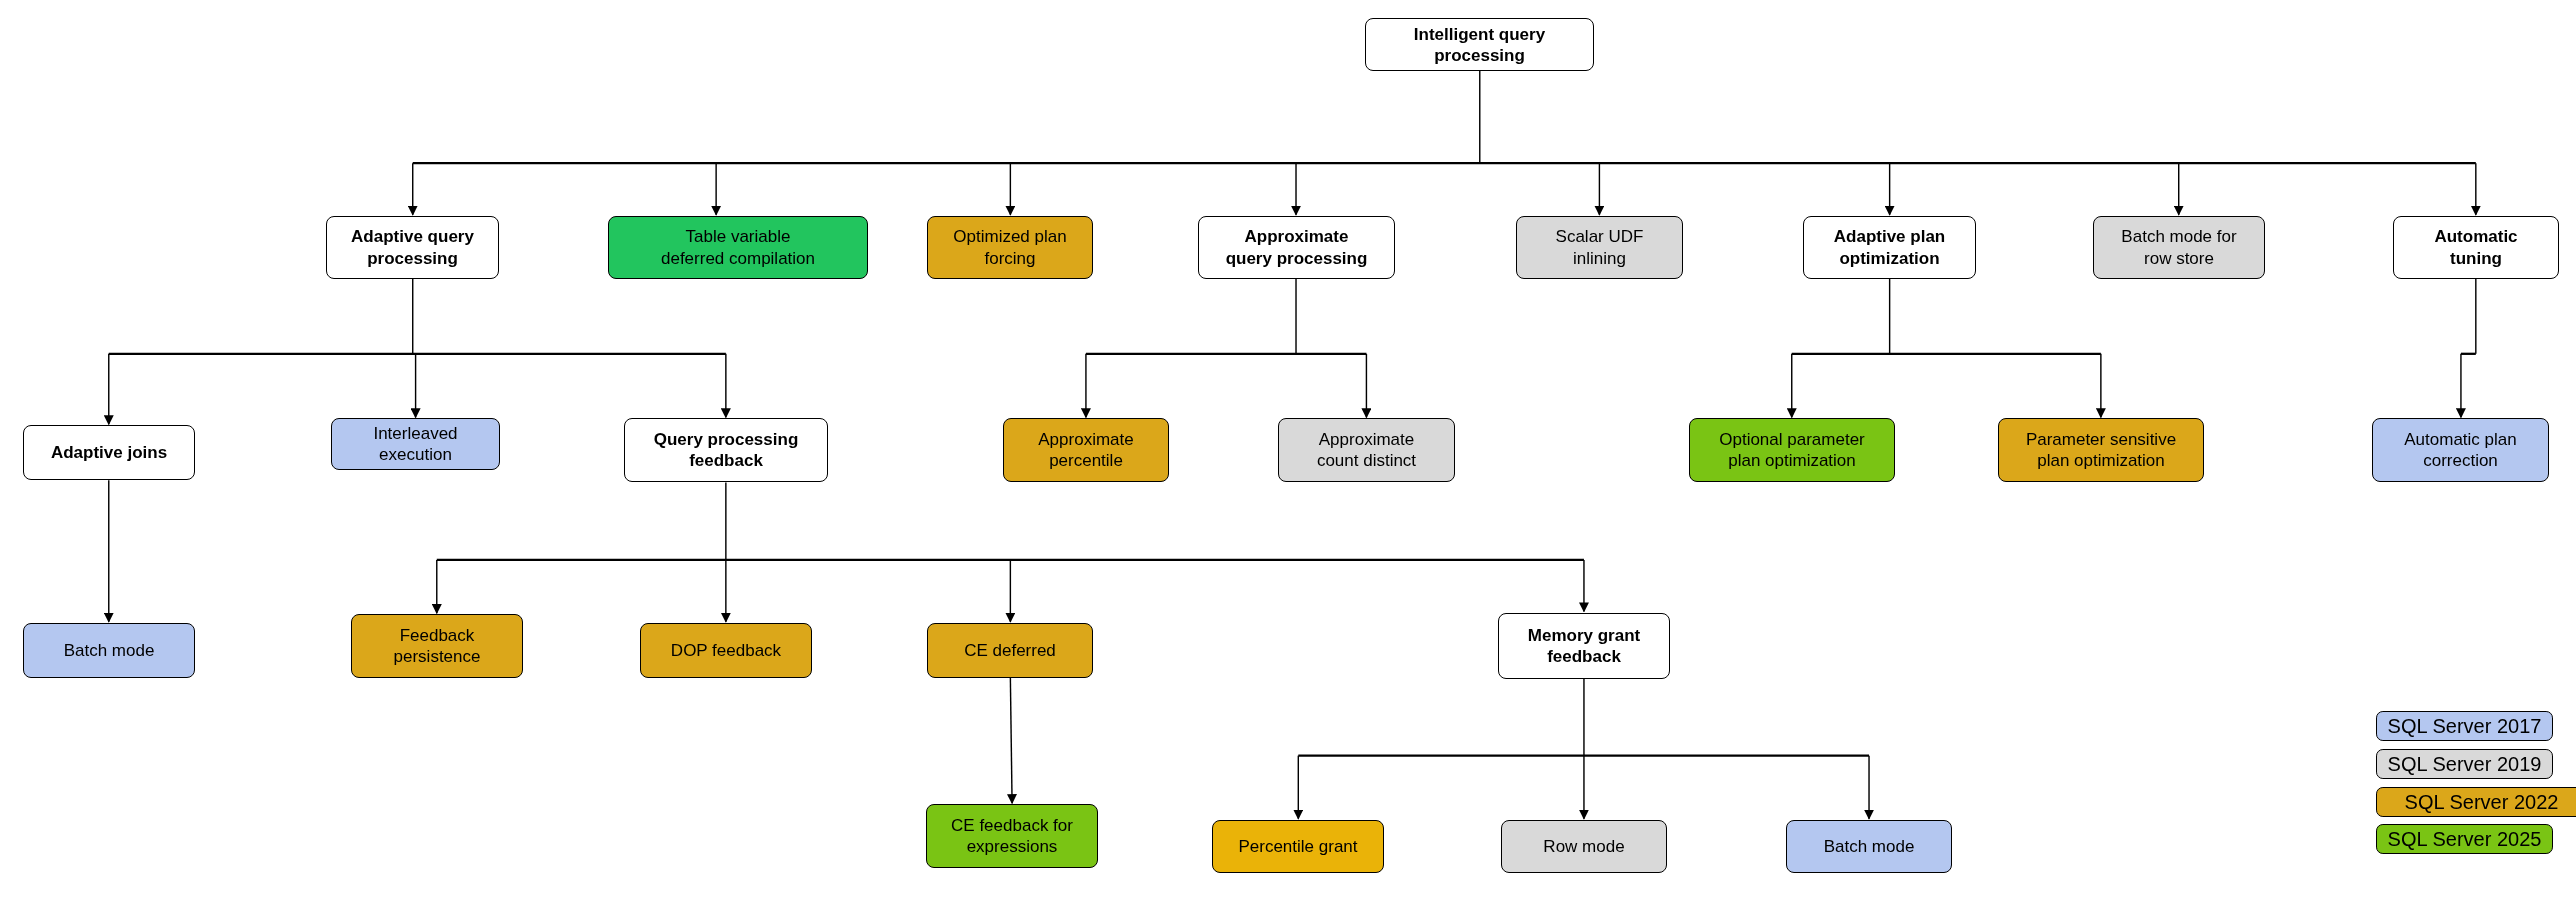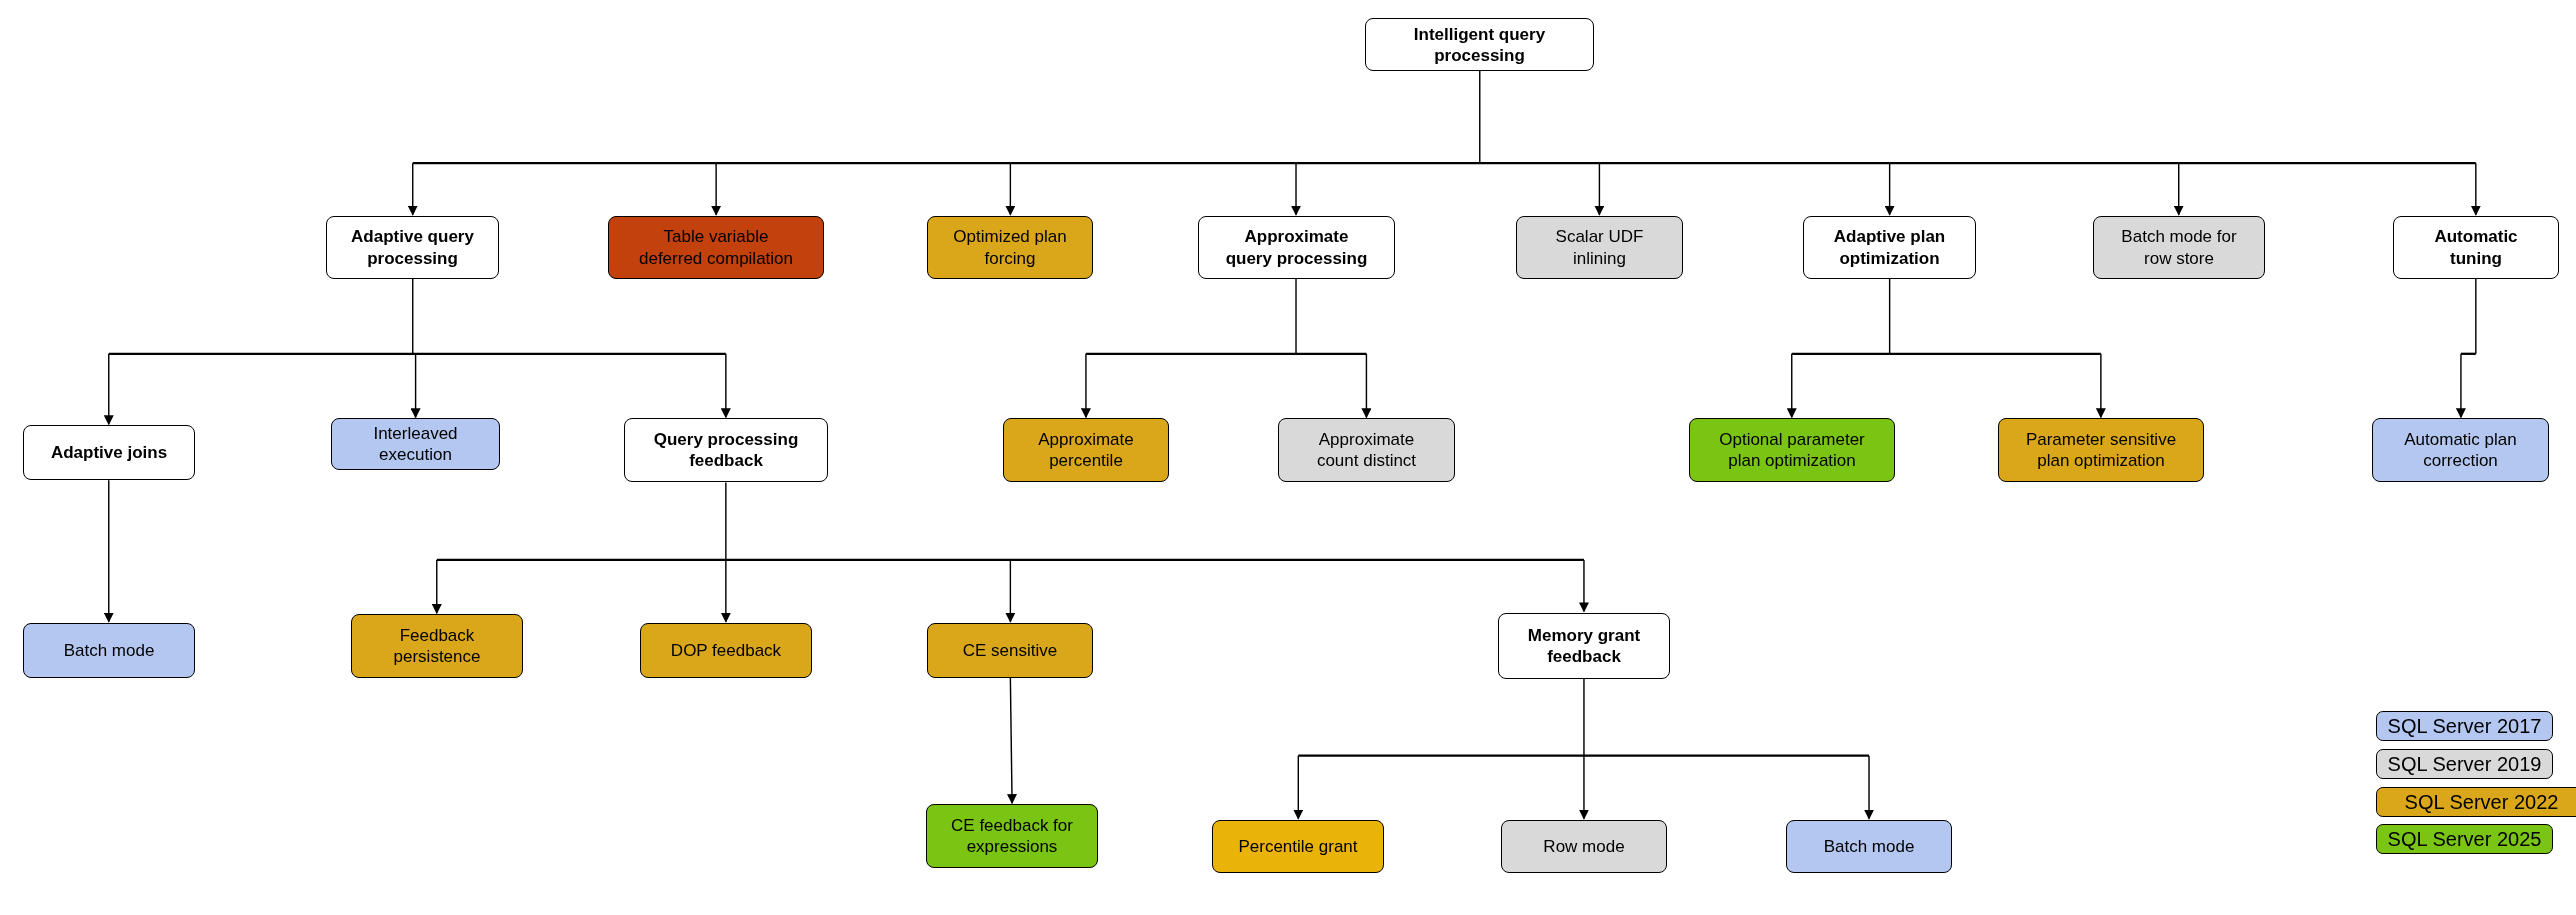--- a/index.html
+++ b/index.html
@@ -102,21 +102,21 @@
         <line x1="2268" y1="1320" x2="2268" y2="1430" stroke="#000000" stroke-width="2.5" marker-end="url(#arrow)"></line>
         <line x1="2767" y1="1320" x2="2767" y2="1430" stroke="#000000" stroke-width="2.5" marker-end="url(#arrow)"></line>
         <line x1="3265" y1="1320" x2="3265" y2="1430" stroke="#000000" stroke-width="2.5" marker-end="url(#arrow)"></line>
       </g>
   </svg>
   <div id="node-layer">
       <div class="node bold" style="left: 1365px; top: 18.3px; width: 229px; height: 53px; background: rgb(255, 255, 255);">Intelligent query
 processing</div>
       <div class="node bold" style="left: 326px; top: 216px; width: 173px; height: 63px; background: rgb(255, 255, 255);">Adaptive query
 processing</div>
-      <div class="node" style="left: 608px; top: 216px; width: 216px; height: 63px; background: #c2410c;">Table variable
+      <div class="node" style="left: 608px; top: 216px; width: 260px; height: 63px; background: #22c55e;">Table variable
 deferred compilation</div>
       <div class="node" style="left: 927px; top: 216px; width: 166px; height: 63px; background: rgb(219, 167, 26);">Optimized plan
 forcing</div>
       <div class="node bold" style="left: 1198px; top: 216px; width: 197px; height: 63px; background: rgb(255, 255, 255);">Approximate
 query processing</div>
       <div class="node" style="left: 1516px; top: 216px; width: 167px; height: 63px; background: rgb(217, 217, 217);">Scalar UDF
 inlining</div>
       <div class="node bold" style="left: 1803px; top: 216px; width: 173px; height: 63px; background: rgb(255, 255, 255);">Adaptive plan
 optimization</div>
       <div class="node" style="left: 2093px; top: 216px; width: 172px; height: 63px; background: rgb(217, 217, 217);">Batch mode for
@@ -135,21 +135,21 @@
       <div class="node" style="left: 1689px; top: 418px; width: 206px; height: 64px; background: rgb(122, 196, 20);">Optional parameter
 plan optimization</div>
       <div class="node" style="left: 1998px; top: 418px; width: 206px; height: 64px; background: rgb(219, 167, 26);">Parameter sensitive
 plan optimization</div>
       <div class="node" style="left: 2372px; top: 418px; width: 177px; height: 64px; background: rgb(180, 199, 240);">Automatic plan
 correction</div>
       <div class="node" style="left: 23px; top: 623px; width: 172px; height: 55px; background: rgb(180, 199, 240);">Batch mode</div>
       <div class="node" style="left: 351px; top: 614px; width: 172px; height: 64px; background: rgb(219, 167, 26);">Feedback
 persistence</div>
       <div class="node" style="left: 640px; top: 623px; width: 172px; height: 55px; background: rgb(219, 167, 26);">DOP feedback</div>
-      <div class="node" style="left: 927px; top: 623px; width: 166px; height: 55px; background: rgb(219, 167, 26);">CE sensitive</div>
+      <div class="node" style="left: 927px; top: 623px; width: 166px; height: 55px; background: rgb(219, 167, 26);">CE deferred</div>
       <div class="node bold" style="left: 1498px; top: 613px; width: 172px; height: 66px; background: rgb(255, 255, 255);">Memory grant
 feedback</div>
       <div class="node" style="left: 926px; top: 804px; width: 172px; height: 64px; background: rgb(122, 196, 20);">CE feedback for
 expressions</div>
       <div class="node" style="left: 1212px; top: 820px; width: 172px; height: 53px; background: #eab308;">Percentile grant</div>
       <div class="node" style="left: 1501px; top: 820px; width: 166px; height: 53px; background: rgb(217, 217, 217);">Row mode</div>
       <div class="node" style="left: 1786px; top: 820px; width: 166px; height: 53px; background: rgb(180, 199, 240);">Batch mode</div>
     </div>
   <div id="legend-layer">
       <div class="legend-item" style="left: 2376px; top: 711px; width: 177px; height: 30px; background: rgb(180, 199, 240);">SQL Server 2017</div>

